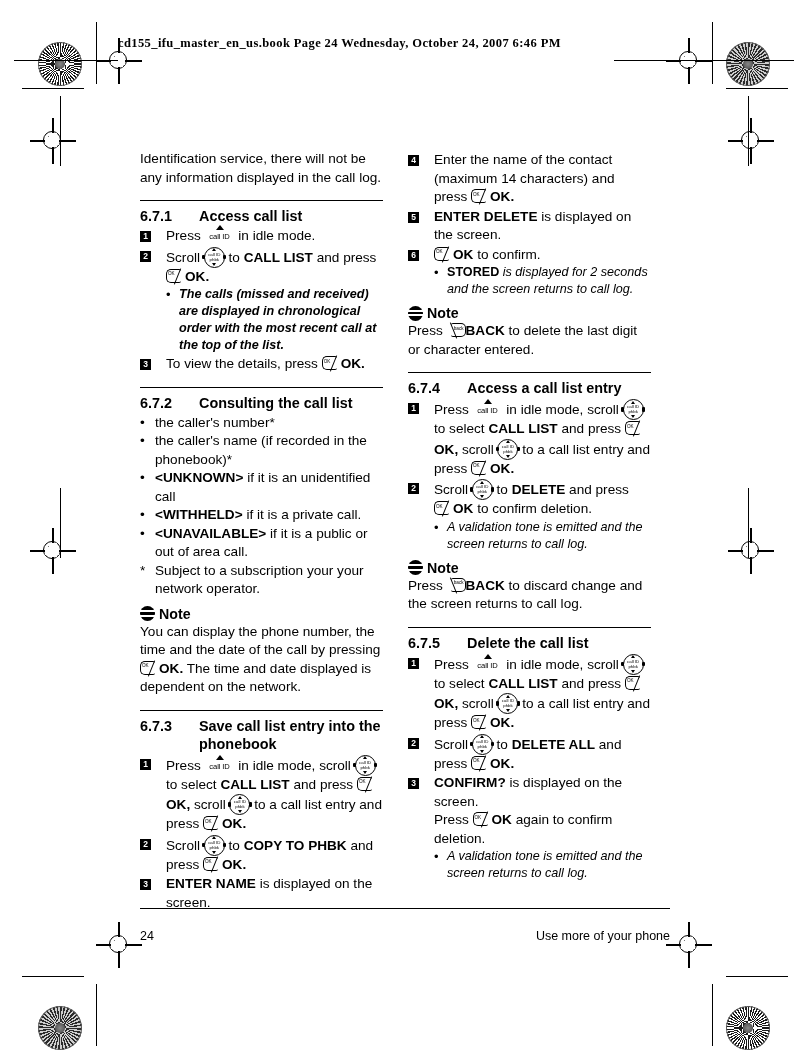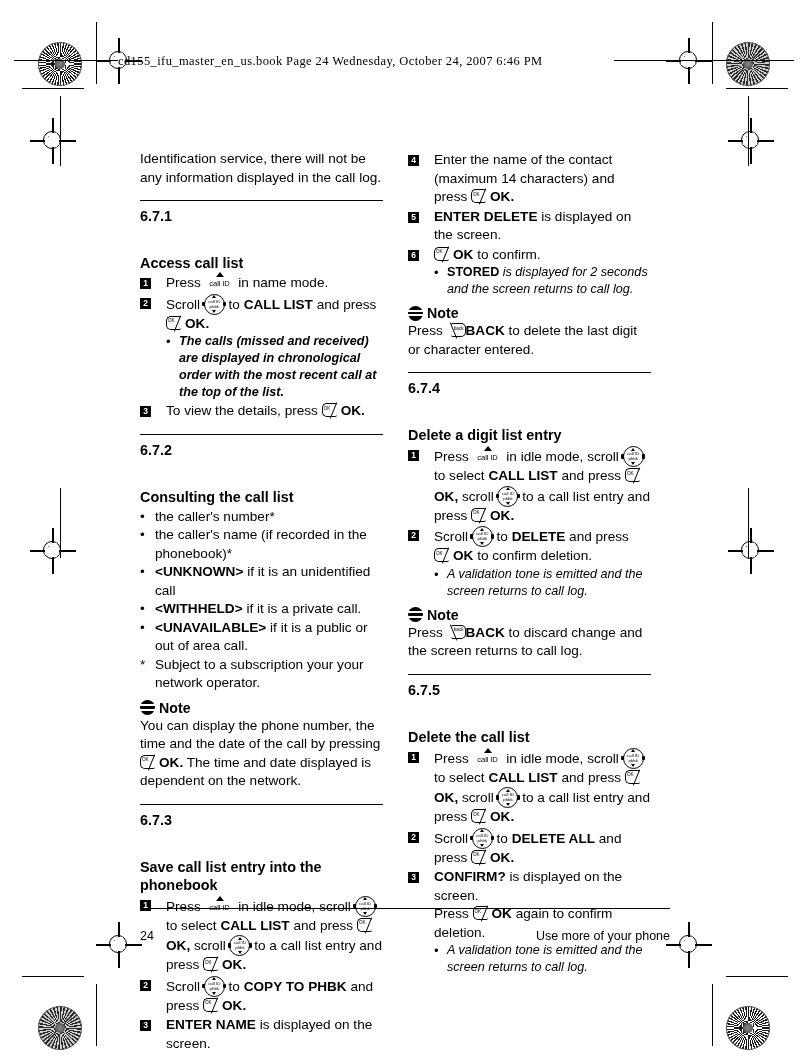--- a/index.html
+++ b/index.html
@@ -34,21 +34,21 @@
 
   p,div.tx{margin:0;font-size:13.6px;line-height:18.5px;}
   .body{font-size:13.6px;line-height:18.5px;}
   .b{font-weight:bold;}
   .i{font-style:italic;}
   .bi{font-weight:bold;font-style:italic;}
 
   .rule{border-top:1.4px solid #000;margin:13px 0 6px 0;}
 
   h3.sec{font-size:14.4px;font-weight:bold;margin:0 0 2px 0;line-height:18px;
-         display:flex;gap:0;flex-direction:column;}
+         display:flex;gap:12px;}
   h3.sec .num{width:47px;flex:0 0 47px;}
   h3.sec .ttl{flex:1;}
 
   .step{display:flex;margin-top:1px;}
   .step .mk{flex:0 0 26px;}
   .step .tx{flex:1;}
   .sq{display:inline-block;width:11px;height:11px;background:#000;color:#fff;
       font-size:8.5px;line-height:11px;text-align:center;font-weight:bold;
       vertical-align:2px;font-family:"Liberation Sans",sans-serif;}
 
@@ -110,22 +110,22 @@
   
   .k-back{width:19px;height:15px;vertical-align:-3px;}
   .k-back .bd{position:absolute;right:0;top:0;width:15px;height:14px;
      border:1.2px solid #000;box-sizing:border-box;
      border-radius:2px 5px 5px 2px;border-left:none;}
   .k-back .sl{position:absolute;left:6px;top:-1px;width:1.3px;height:17px;background:#000;
      transform:rotate(-22deg);transform-origin:center;}
   .k-back .lb{position:absolute;right:2px;top:2.5px;font-size:4.6px;line-height:5px;}
 
   
-  .hdr{position:absolute;left:118px;top:54px;font-family:"Liberation Serif",serif;
-       font-size:12.5px;white-space:nowrap;letter-spacing:0.4px;}
+  .hdr{position:absolute;left:118px;top:36px;font-family:"Liberation Serif",serif;
+       font-size:12.5px;white-space:nowrap;letter-spacing:0.4px;font-weight:bold;}
   .hdr-rule{position:absolute;background:#000;height:1.1px;}
 
   .footer{position:absolute;left:140px;top:908px;width:530px;
           border-top:1.2px solid #000;padding-top:20px;
           display:flex;justify-content:space-between;font-size:12.5px;}
 </style>
 </head>
 <body>
 
 <div class="rosette" style="left:38px;top:42px;"></div>
@@ -226,21 +226,21 @@
     <h3 class="sec">
       <span class="num">6.7.1</span>
       <span class="ttl">Access call list</span>
     </h3>
 
     <div class="step">
       <div class="mk"><span class="sq">1</span></div>
       <div class="tx body">
         <span>Press</span>
         <span class="k k-callid"><span class="ar"></span><span class="tt">call ID</span></span>
-        <span>in name mode.</span>
+        <span>in idle mode.</span>
       </div>
     </div>
 
     <div class="step">
       <div class="mk"><span class="sq">2</span></div>
       <div class="tx body">
         <span>Scroll</span>
         <span class="k k-nav"><span class="ring"></span><span class="up"></span><span class="dn"></span><span class="nl"></span><span class="nr"></span><span class="t1">call ID</span><span class="t2">phbk</span></span>
         <span>to</span>
         <span class="b">CALL LIST</span>
@@ -396,21 +396,21 @@
     <p class="body">
       <span>Press</span>
       <span class="k k-back"><span class="bd"></span><span class="sl"></span><span class="lb">back</span></span><span class="b">BACK</span>
       <span>to delete the last digit or character entered.</span>
     </p>
 
     <div class="rule"></div>
 
     <h3 class="sec">
       <span class="num">6.7.4</span>
-      <span class="ttl">Delete a digit list entry</span>
+      <span class="ttl">Access a call list entry</span>
     </h3>
 
     <div class="step">
       <div class="mk"><span class="sq">1</span></div>
       <div class="tx body">
         <span>Press</span>
         <span class="k k-callid"><span class="ar"></span><span class="tt">call ID</span></span>
         <span>in idle mode, scroll</span>
         <span class="k k-nav"><span class="ring"></span><span class="up"></span><span class="dn"></span><span class="nl"></span><span class="nr"></span><span class="t1">call ID</span><span class="t2">phbk</span></span>
         <span>to select</span>

